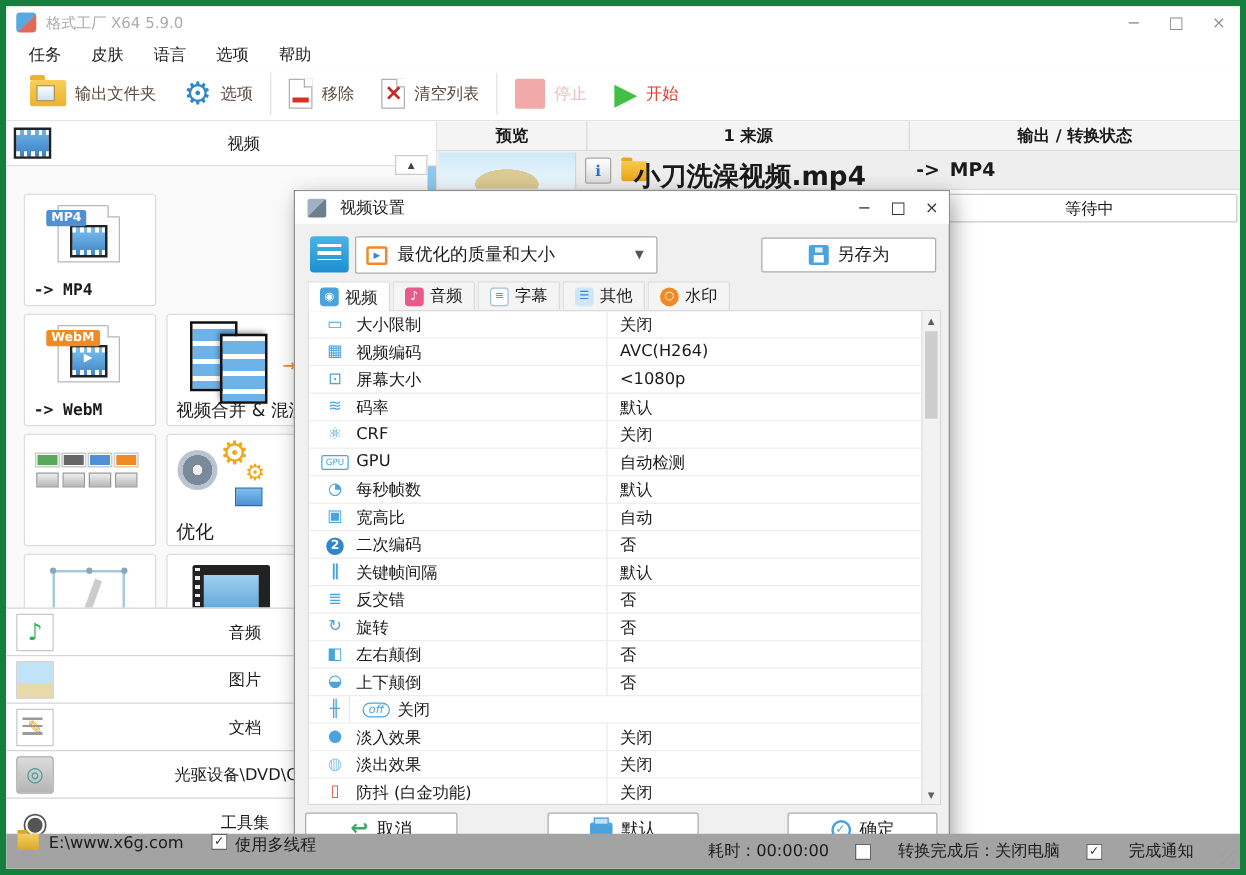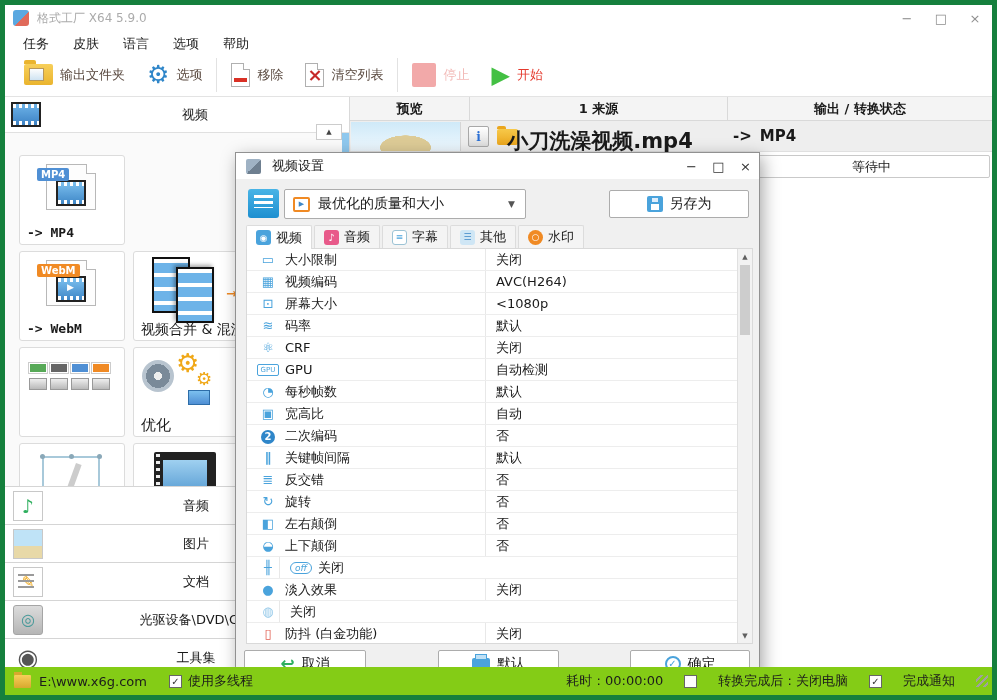--- a/index.html
+++ b/index.html
@@ -152,21 +152,21 @@
   .big-btn{position:absolute;top:497px;height:27px;background:#fff;border:1px solid #acacac;border-radius:2px;display:flex;align-items:center;justify-content:center;gap:7px;font-size:14px}
   .btn-cancel{left:8px;width:122px}
   .btn-default{left:202px;width:121px}
   .btn-ok{left:394px;width:120px}
   .ic-cancel{color:#2eaf5e;font-size:17px;font-weight:bold;line-height:1}
   .printer{width:18px;height:12px;background:#4aa3dc;border-radius:2px;position:relative}
   .printer::before{content:"";position:absolute;top:-4px;left:3px;right:3px;height:4px;background:#bfe0f5;border:1px solid #4aa3dc}
   .okcirc{width:16px;height:16px;border:2px solid #4aa3dc;border-radius:50%;color:#4aa3dc;font-size:10px;display:flex;align-items:center;justify-content:center}
 
   
-  .statusbar{position:absolute;left:0;right:0;bottom:0;height:28px;background:#84cc16;display:flex;align-items:center;color:#1c1c1c;z-index:20}
+  .statusbar{position:absolute;left:0;right:0;bottom:0;height:28px;background:#a3a3a3;display:flex;color:#1c1c1c;z-index:20}
   .sb-folder{width:17px;height:13px;margin-left:9px;background:linear-gradient(#f7cf5a,#d8a82e);border-radius:1px;position:relative}
   .sb-folder::before{content:"";position:absolute;top:-3px;left:0;width:8px;height:3px;background:#d8a82e}
   .sb-path{margin-left:8px}
   .cb{width:13px;height:13px;background:#fdfdfd;border:1px solid #666;display:inline-flex;align-items:center;justify-content:center;font-size:10px;color:#333;flex:none}
   .sb-mt{margin-left:6px}
   .sb-right{margin-left:auto;display:flex;align-items:center;gap:21px;margin-right:4px}
   .grip{width:12px;height:12px;background:repeating-linear-gradient(135deg,transparent 0 3px,#a0a0a0 3px 5px);align-self:flex-end;margin-bottom:3px}
 </style>
 </head>
 <body>
@@ -497,20 +497,21 @@
           <div class="srow">
             <span class="sicon ">●</span>
             <span class="slabel">淡入效果</span>
             <span class="sdiv"></span>
             <span class="svalue">
               <span>关闭</span>
             </span>
           </div>
           <div class="srow">
             <span class="sicon light">◍</span>
+            <span class="slabel">淡出效果</span>
             <span class="sdiv"></span>
             <span class="svalue">
               <span>关闭</span>
             </span>
           </div>
           <div class="srow">
             <span class="sicon red">▯</span>
             <span class="slabel">防抖 (白金功能)</span>
             <span class="sdiv"></span>
             <span class="svalue">

